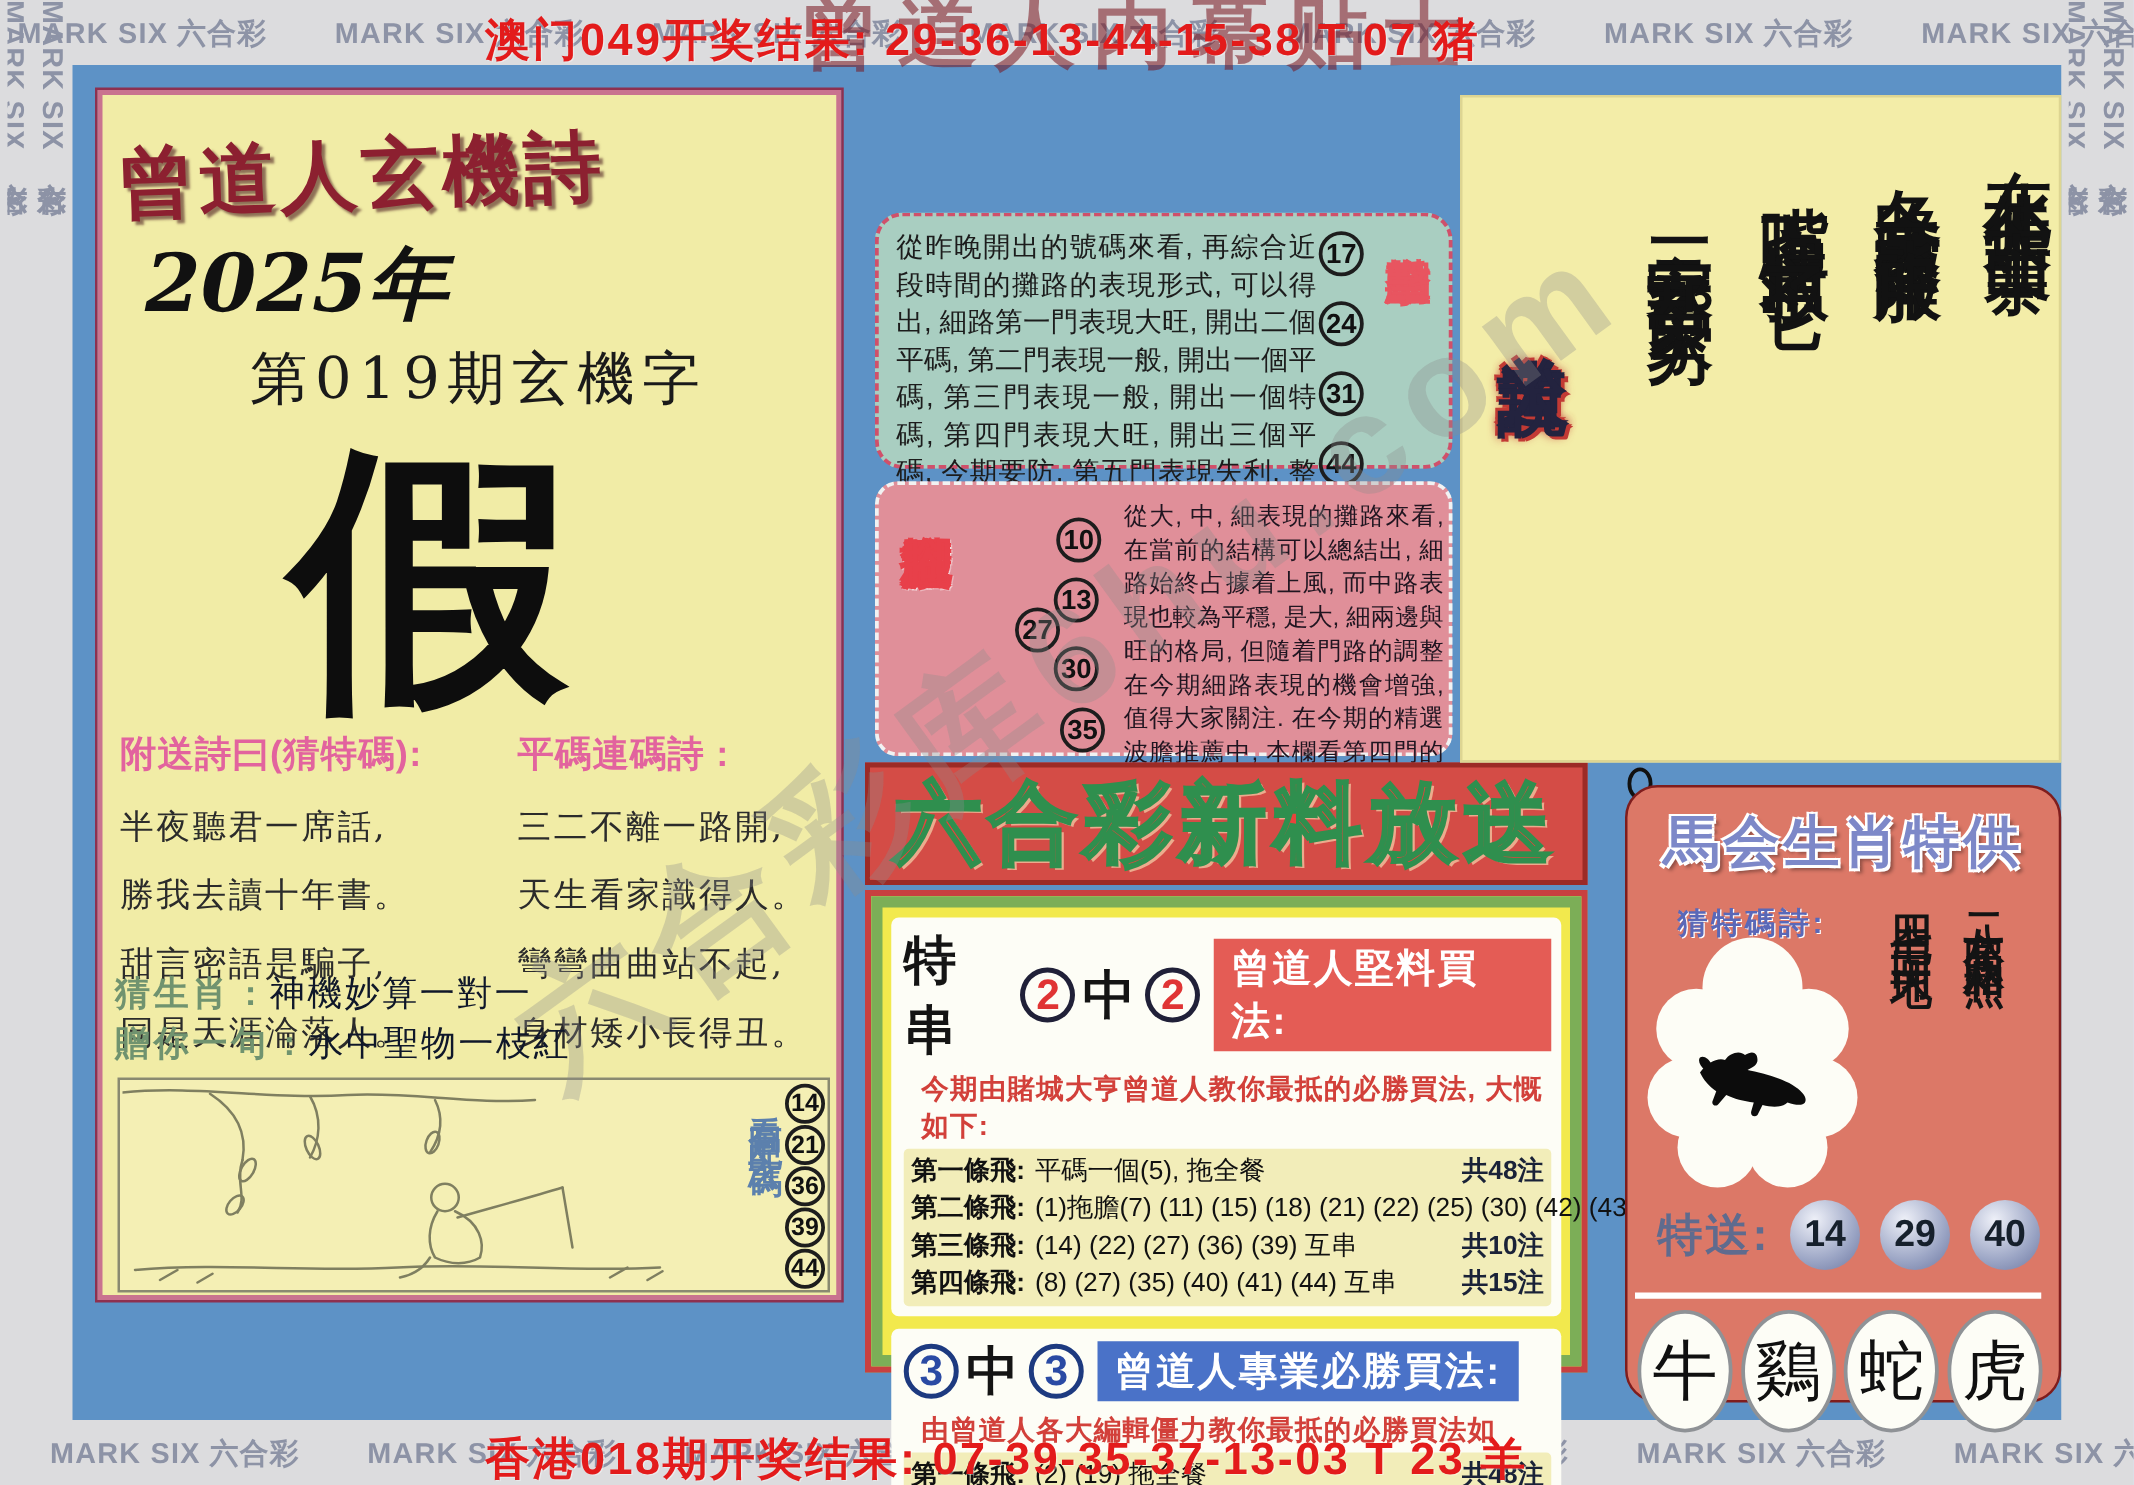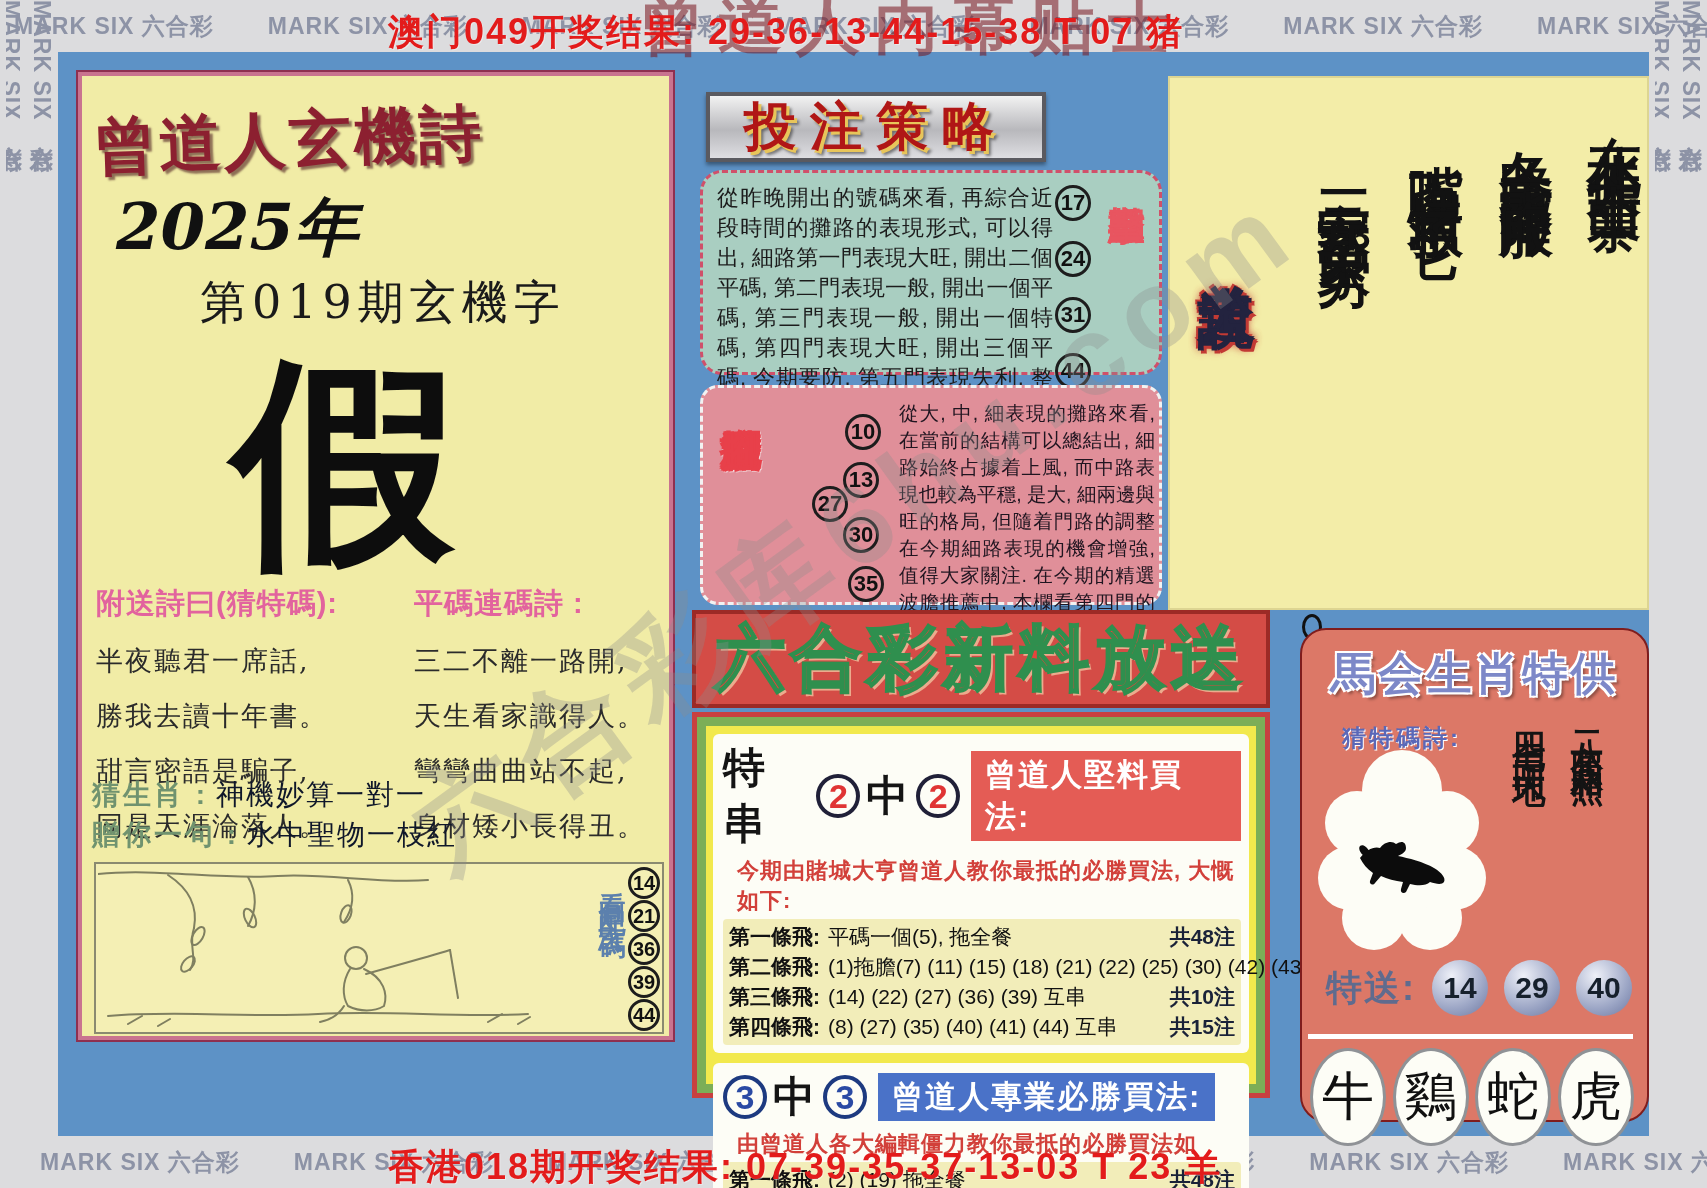--- a/index.html
+++ b/index.html
@@ -192,23 +192,20 @@
         <div id="pic-nums">
           <div class="circ circ-32">14</div>
           <div class="circ circ-32">21</div>
           <div class="circ circ-32">36</div>
           <div class="circ circ-32">39</div>
           <div class="circ circ-32">44</div>
         </div>
       </div>
     </div>
 
-    <div id="bet-banner">
-      <span>投注策略</span>
-    </div>
     <div id="strategy-panel">
       <div id="strategy-body">從昨晚開出的號碼來看, 再綜合近段時間的攤路的表現形式, 可以得出, 細路第一門表現大旺, 開出二個平碼, 第二門表現一般, 開出一個平碼, 第三門表現一般, 開出一個特碼, 第四門表現大旺, 開出三個平碼, 今期要防, 第五門表現失利, 整體落空, 是理想的出擊方向, 由此, 今期重點出擊 25, 39, 42, 47 號。</div>
       <div id="strategy-nums">
         <div class="circ circ-36">17</div>
         <div class="circ circ-36">24</div>
         <div class="circ circ-36">31</div>
         <div class="circ circ-36">44</div>
       </div>
       <div id="strategy-vlabel">今期重點出擊</div>
     </div>

